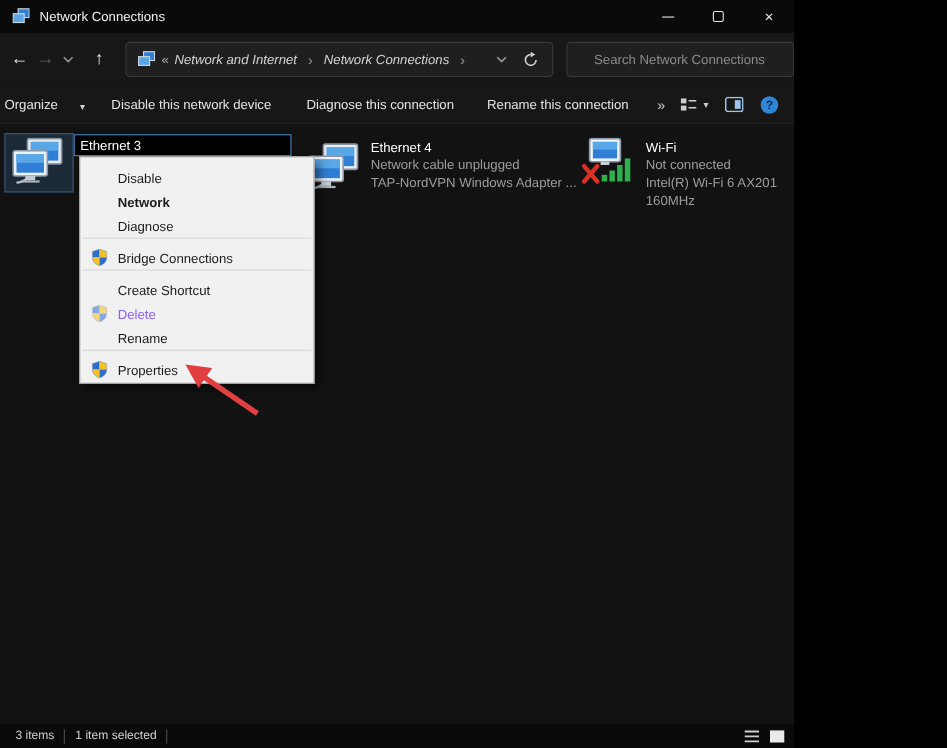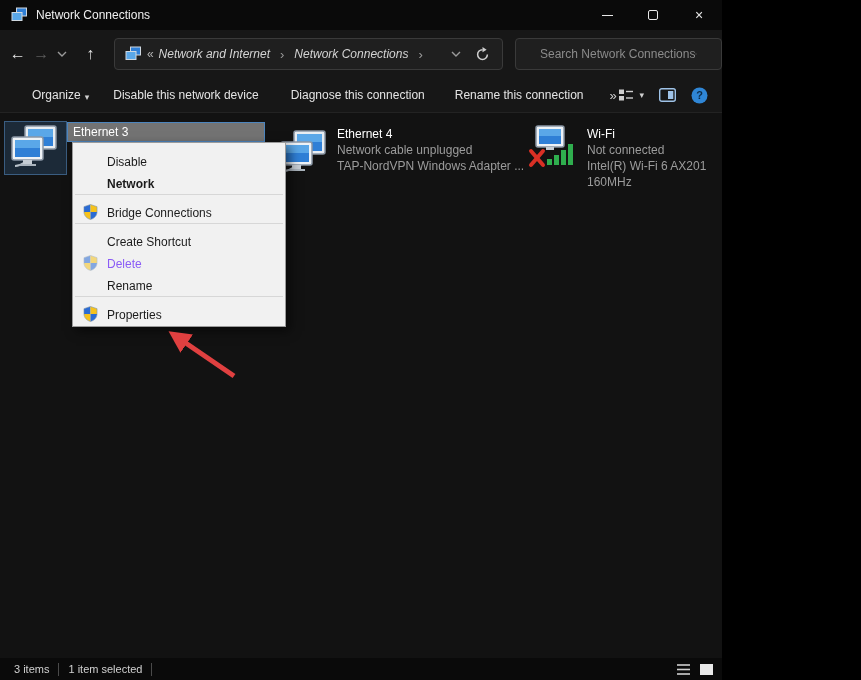--- a/index.html
+++ b/index.html
@@ -38,38 +38,38 @@
   .searchbox { margin-left:12px; width:207px; height:32px; background:#1f1f1f; border:1px solid #3a3a3a;
                border-radius:4px; display:flex; align-items:center; padding:0 24px; }
   .searchbox input { flex:1; background:transparent; border:none; outline:none; color:#9a9a9a;
                      font-size:12px; font-family:"Liberation Sans", sans-serif; }
   .searchbox input::placeholder { color:#8b8b8b; }
 
   
   .toolbar { position:absolute; top:78px; left:0; right:0; height:35px; background:#171717;
              display:flex; align-items:center; color:#e4e4e4; font-size:12px; border-bottom:1px solid #232323; }
   .tool-item { white-space:nowrap; cursor:default; }
-  .tool-organize { margin-left:32px; display:flex; align-items:flex-end; gap:4px; }
+  .tool-organize { margin-left:4px; display:flex; align-items:flex-end; gap:20px; }
   .tool-dd { font-size:9px; color:#cfcfcf; }
   .ti-1 { margin-left:24px; } .ti-2 { margin-left:32px; } .ti-3 { margin-left:30px; }
   .tool-overflow { margin-left:26px; color:#cfcfcf; font-size:13px; }
   .tool-right { margin-left:auto; display:flex; align-items:center; gap:15px; margin-right:14px; }
   .tool-views { display:flex; align-items:center; gap:5px; }
 
   
   .content { position:absolute; top:113px; left:0; right:0; bottom:22px; background:#121212; }
 
   .conn-icon-sel { position:absolute; left:4px; top:8px; width:63px; height:54px;
                    background:rgba(66,129,193,.22); border:1px solid rgba(96,156,219,.45); }
   .conn { position:absolute; }
   .conn .icon { display:flex; }
   .conn-name { font-size:12px; color:#ffffff; line-height:16px; }
   .conn-status { font-size:12px; color:#9c9c9c; line-height:16px; }
   .name-highlight { position:absolute; left:67px; top:9px; width:198px; height:20px;
-                    background:#737373; border:1px solid #4d85bd; display:flex; align-items:center; }
+                    background:#000000; border:1px solid #4d85bd; display:flex; align-items:center; }
   .name-highlight .conn-name { padding-left:5px; }
 
   
   .menu { position:absolute; left:72px; top:29px; width:214px; background:#f1f1f1;
           border:1px solid #9b9b9b; box-shadow:4px 4px 10px rgba(0,0,0,.55);
           padding:4px 0; font-size:12px; color:#1b1b1b; z-index:5; }
   .mi { height:22px; display:flex; align-items:flex-end; }
   .mi-gutter { width:34px; display:flex; justify-content:center; align-items:center; flex:none; }
   .mi-label { white-space:nowrap; }
   .mi.bold .mi-label { font-weight:bold; }
@@ -261,20 +261,24 @@
 
     <div class="menu">
       <div class="mi">
         <span class="mi-gutter"></span>
         <span class="mi-label">Disable</span>
       </div>
       <div class="mi bold">
         <span class="mi-gutter"></span>
         <span class="mi-label">Network</span>
       </div>
+      <div class="mi">
+        <span class="mi-gutter"></span>
+        <span class="mi-label">Diagnose</span>
+      </div>
       <div class="msep"></div>
       <div class="mi">
         <span class="mi-gutter">
           <svg width="15" height="16" viewBox="0 0 16 17">
             <defs>
                 <clipPath id="shc1">
                   <path d="M8 .5 L15 2.8 V8 C15 12.6 12 15.4 8 16.5 C4 15.4 1 12.6 1 8 V2.8 Z"></path>
                 </clipPath>
               </defs>
             <g clip-path="url(#shc1)">

